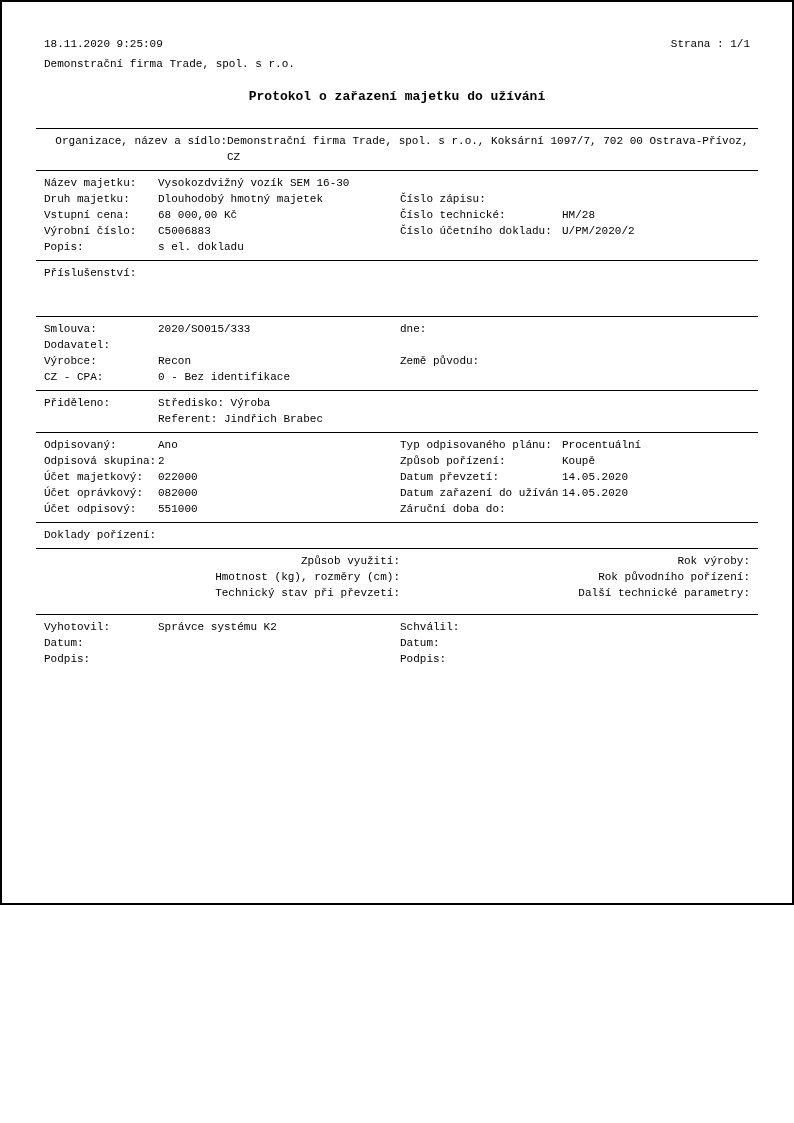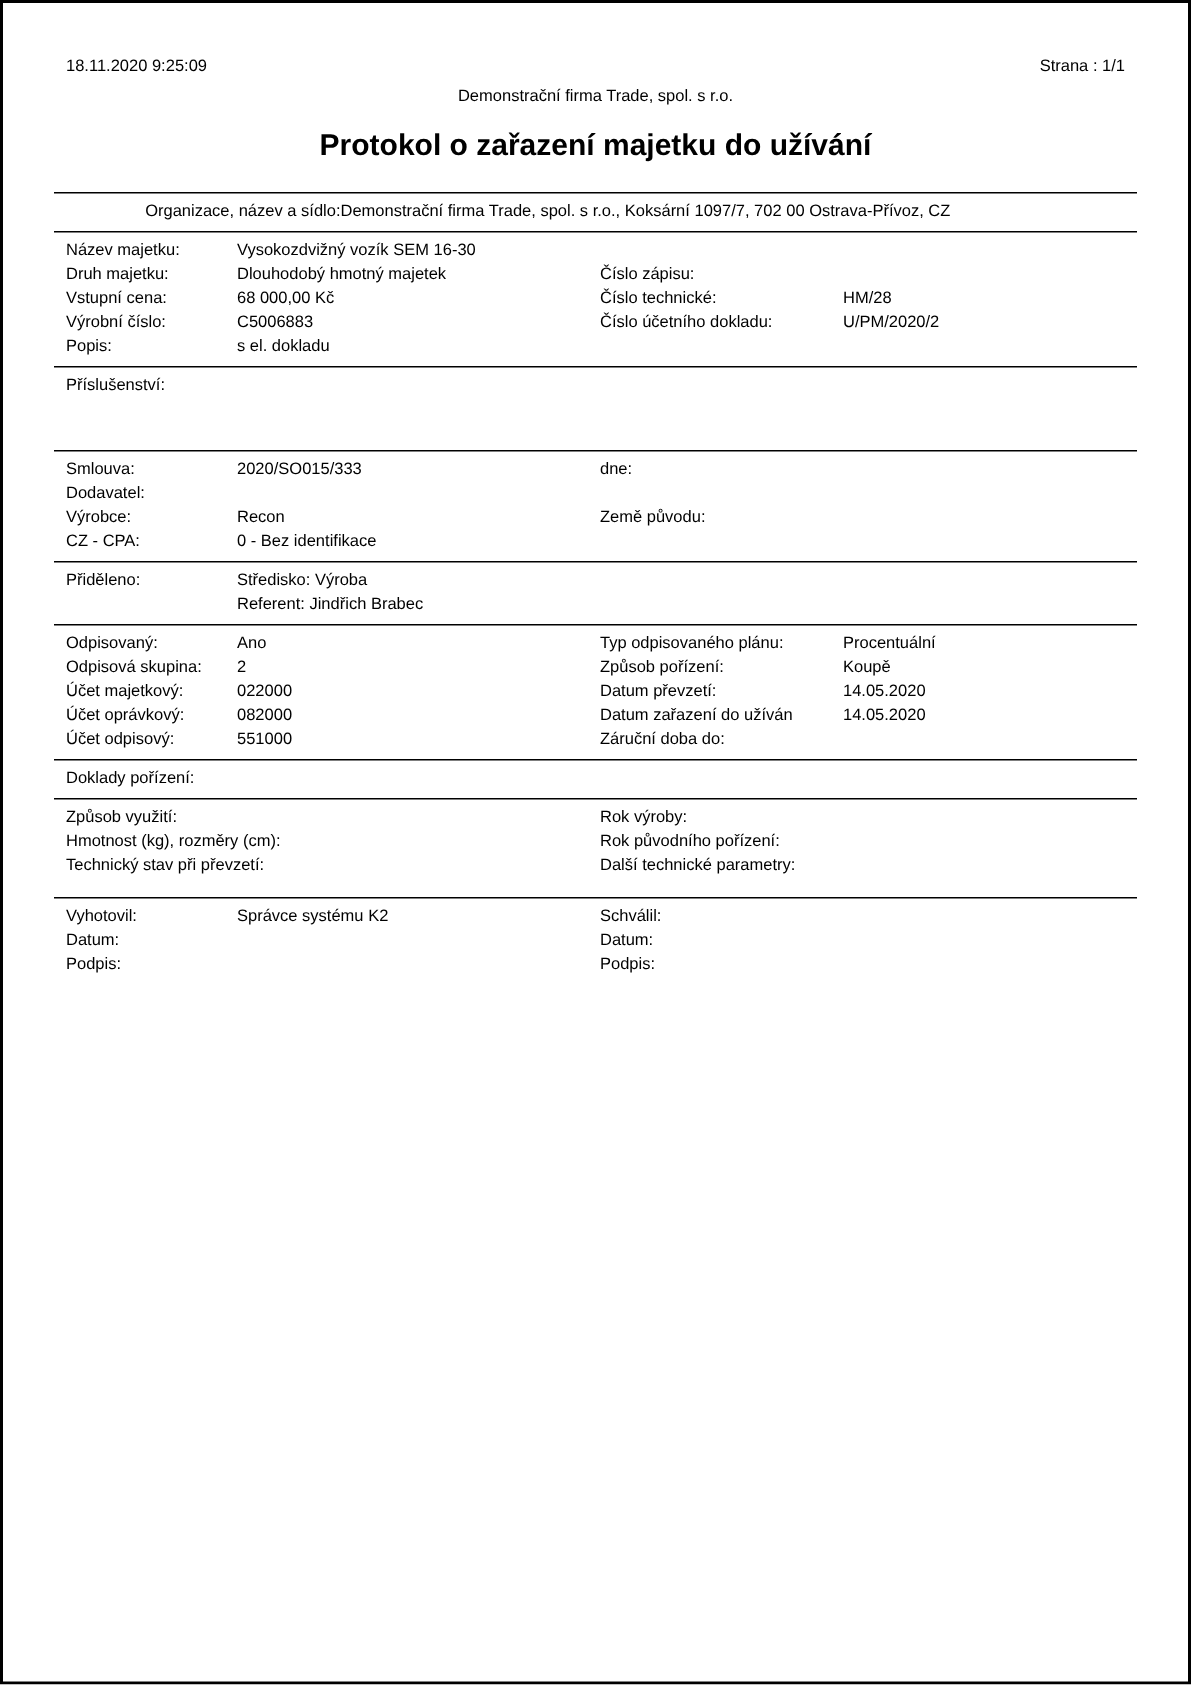--- a/index.html
+++ b/index.html
@@ -1,39 +1,39 @@
 <!DOCTYPE html>
 <html><head>
 <meta charset="utf-8">
 <style>
   html, body { margin: 0; padding: 0; background: #ffffff; }
   .page {
-    width: 794px; height: 1123px;
+    width: 794px; height: 905px;
     box-sizing: border-box;
     border: 2px solid #000;
     background: #fff;
-    font-family: Liberation Sans, sans-serif;
+    font-family: Liberation Mono, monospace;
     font-size: 11px;
     color: #000;
     overflow: hidden;
   }
   .content { margin: 0 34px; }
   .hr { border-top: 1px solid #000; height: 0; }
   .header-top {
     display: flex; justify-content: space-between;
     line-height: 16px; padding: 34px 8px 0 8px;
   }
-  .company { line-height: 16px; padding: 4px 8px 0 8px; text-align: center; }
+  .company { line-height: 16px; padding: 4px 8px 0 8px; }
   .title {
-    text-align: center; font-weight: bold; font-size: 20px;
+    text-align: center; font-weight: bold; font-size: 13px;
     line-height: 26px; margin-top: 12px; margin-bottom: 18px;
   }
   .sec { padding-top: 4px; padding-bottom: 5px; }
   .sec-accessories { min-height: 55px; box-sizing: border-box; }
-  .sec-technical { padding-bottom: 13px; }
+  .sec-technical { padding-bottom: 13px; text-align: right; }
   .row { display: flex; line-height: 16px; padding-left: 8px; padding-right: 8px; }
   .c1  { flex: 0 0 114px; }
   .c2  { flex: 1 1 auto; }
   .c3  { flex: 0 0 162px; }
   .c4  { flex: 0 0 188px; }
   .c12 { flex: 0 0 356px; }
   .c3x { flex: 1 1 auto; }
   .orgl { flex: 0 0 183px; text-align: right; }
 </style>
 </head>

